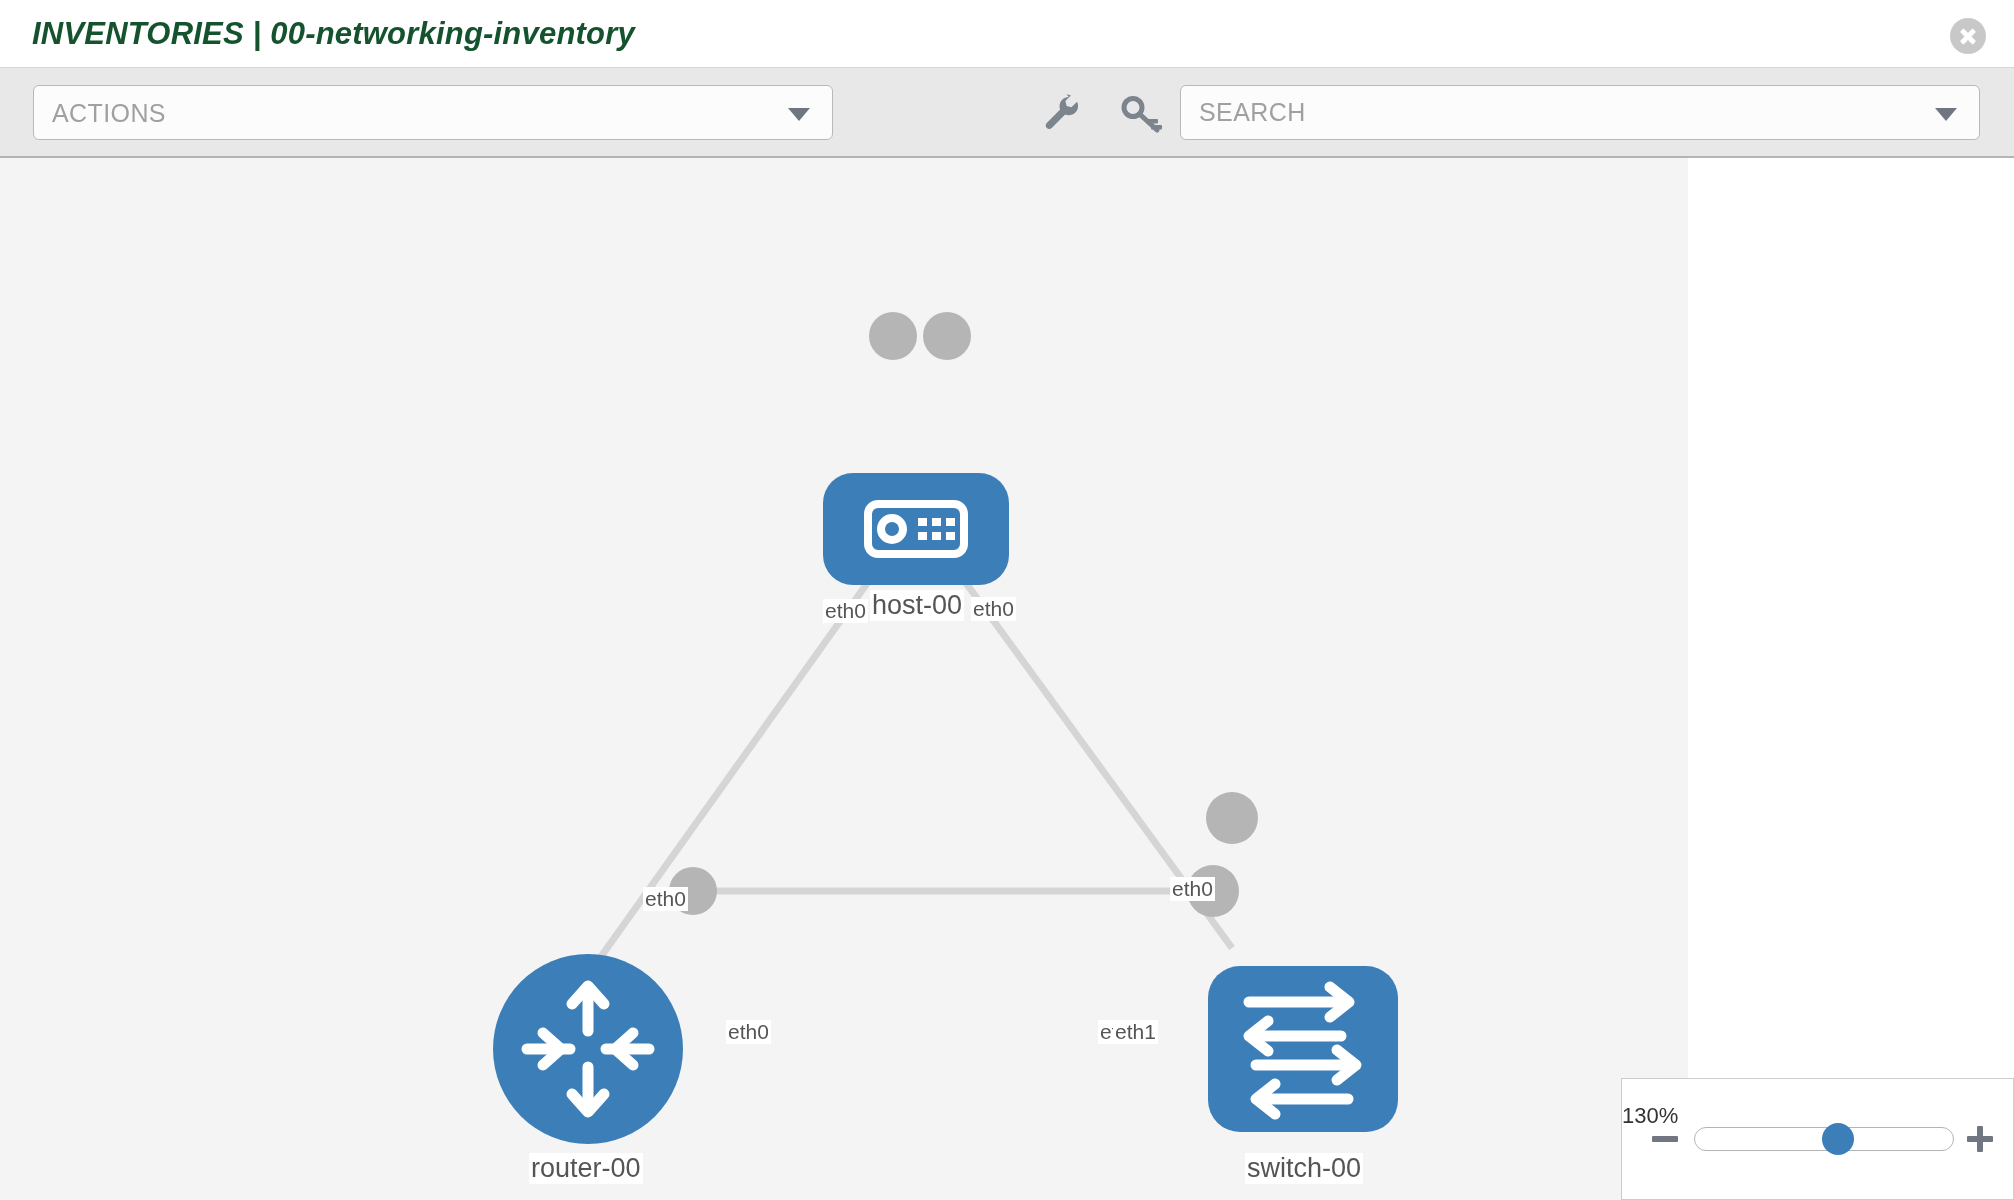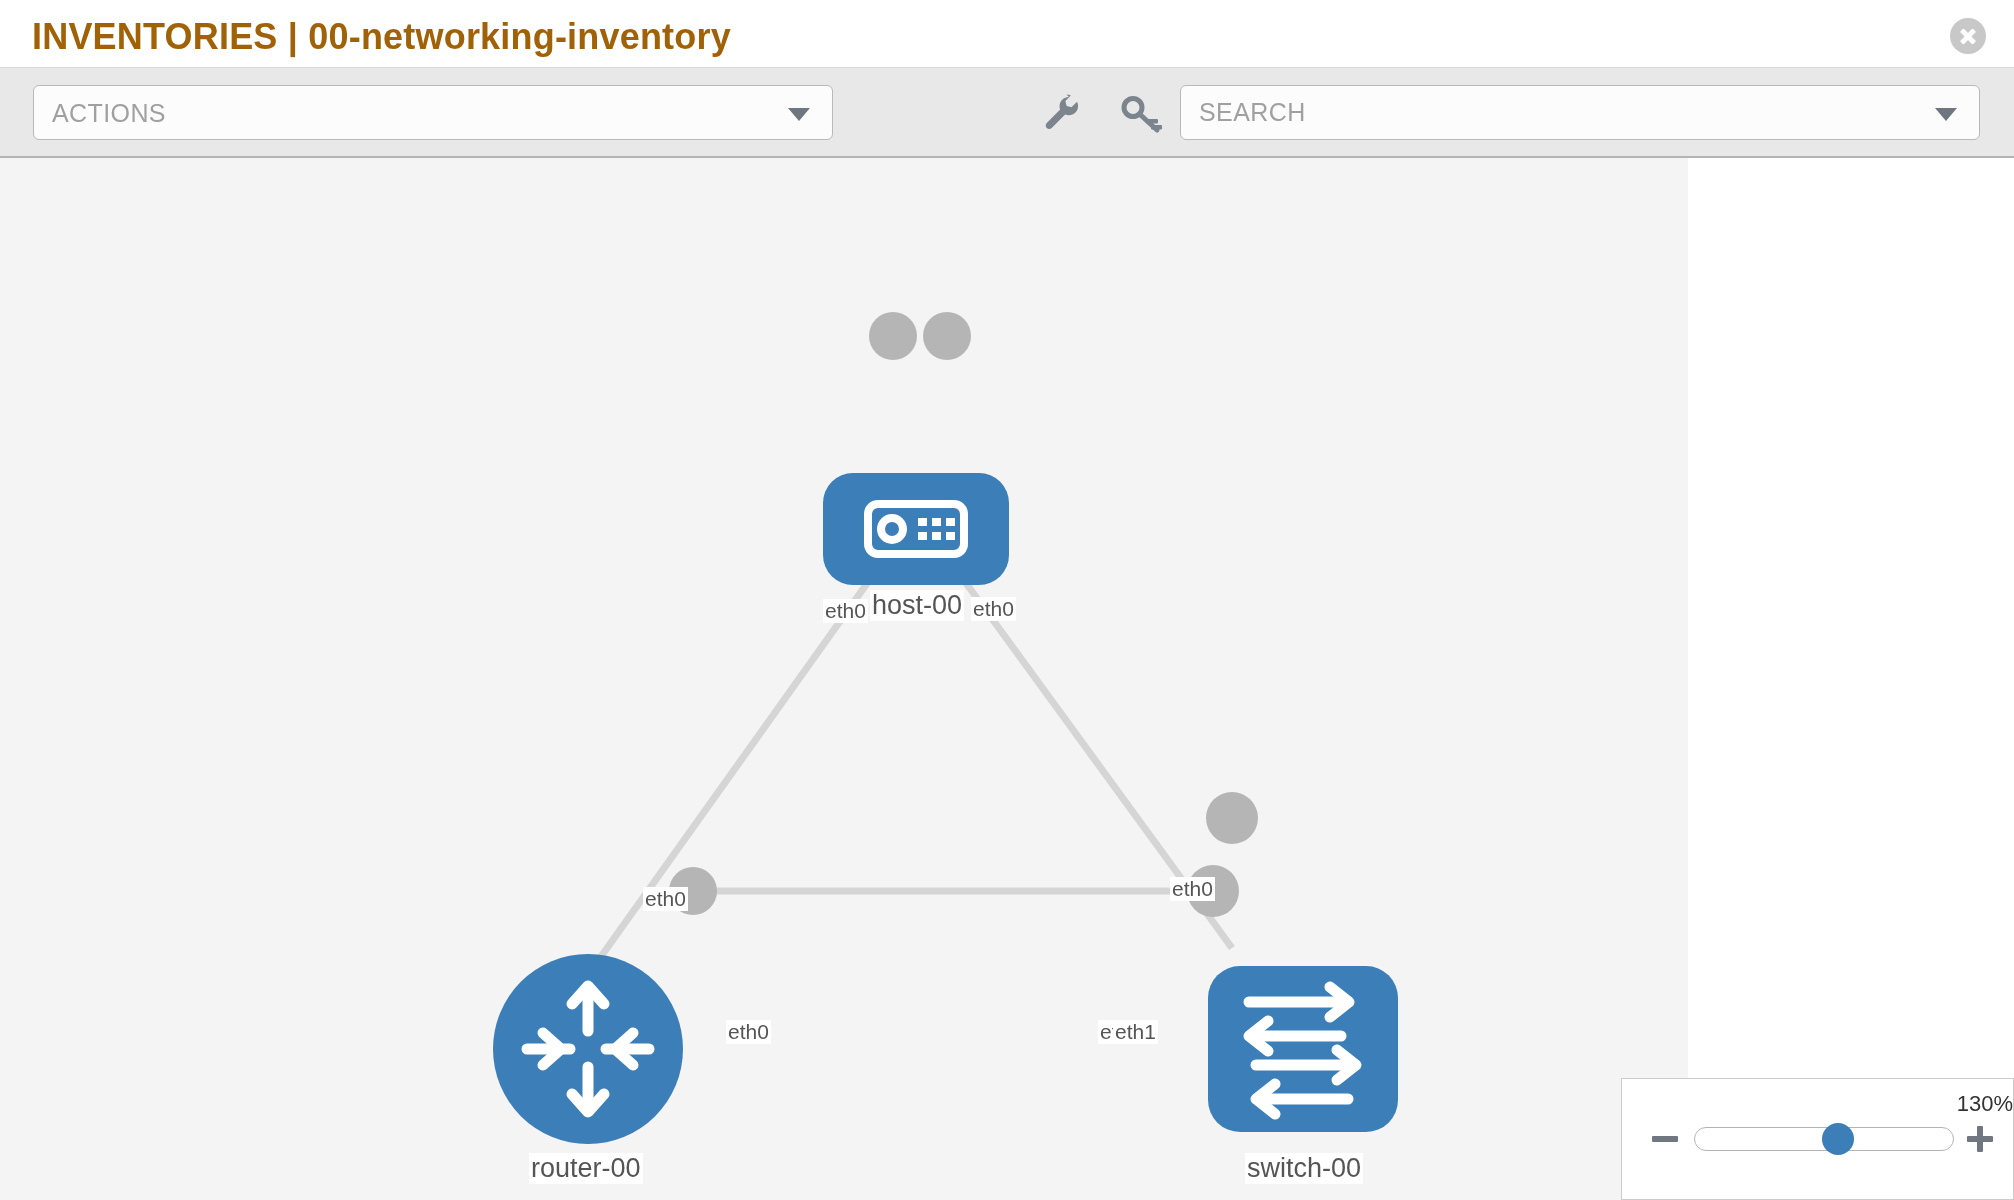--- a/index.html
+++ b/index.html
@@ -26,25 +26,26 @@
     width: 2014px;
     height: 68px;
     background: #ffffff;
     border-bottom: 1px solid #d7d7d7;
     box-sizing: border-box;
   }
   .header-title {
     position: absolute;
     left: 32px;
     top: 16px;
-    font-size: 36px;
+    font-size: 31px;
     font-weight: bold;
-    color: #a16207;
+    color: #14532d;
     letter-spacing: 0.2px;
     white-space: nowrap;
+    font-style: italic;
   }
   .close-icon {
     position: absolute;
     right: 28px;
     top: 18px;
     width: 36px;
     height: 36px;
     border-radius: 50%;
     background: #c8c8c8;
     cursor: pointer;
@@ -191,22 +192,22 @@
     top: 1078px;
     width: 393px;
     height: 122px;
     background: #ffffff;
     border: 1px solid #cccccc;
     box-sizing: border-box;
   }
   .zoom-value {
     position: absolute;
     width: 100%;
-    top: 12px;
-    text-align: right;
+    top: 24px;
+    text-align: left;
     font-size: 22px;
     color: #333333;
   }
   .zoom-minus, .zoom-plus {
     position: absolute;
     top: 45px;
     width: 30px;
     height: 30px;
     cursor: pointer;
   }

